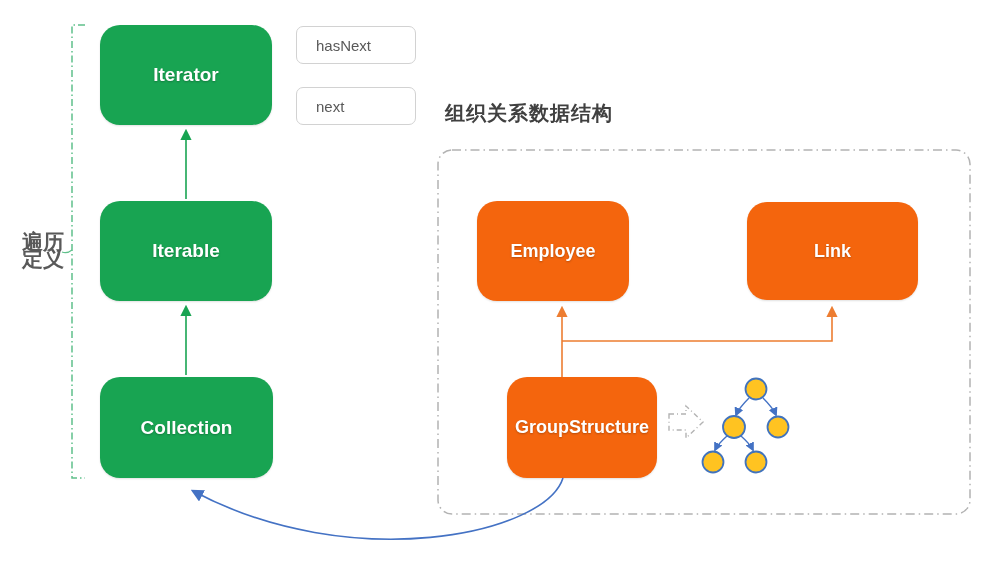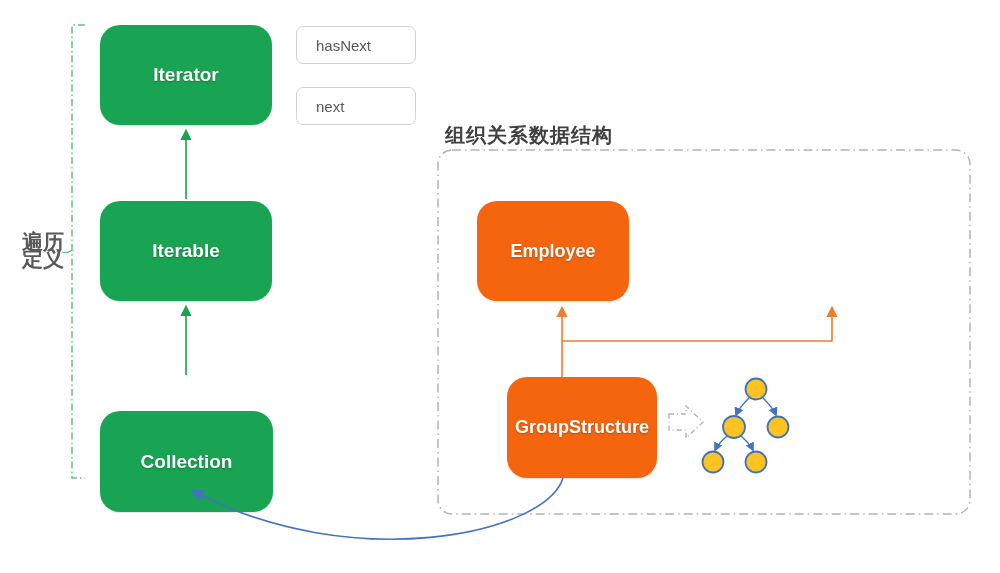--- a/index.html
+++ b/index.html
@@ -10,34 +10,34 @@
   .node{
     position:absolute;display:flex;align-items:center;justify-content:center;
     border-radius:20px;color:#fff;font-weight:bold;
     text-shadow:0 1px 2px rgba(0,0,0,0.25);
     box-shadow:0 1px 2px rgba(0,0,0,0.12);
   }
   .green-node{background:var(--green);font-size:19px;}
   .orange-node{background:var(--orange);font-size:18px;}
   #iterator   {left:100px;top:25px; width:172px;height:100px;}
   #iterable   {left:100px;top:201px;width:172px;height:100px;}
-  #collection {left:100px;top:377px;width:173px;height:101px;margin-top:34px;}
+  #collection {left:100px;top:377px;width:173px;height:101px;}
   #employee   {left:477px;top:201px;width:152px;height:100px;}
   #link       {left:747px;top:202px;width:171px;height:98px;}
   #groupstructure{left:475px;top:377px;width:150px;height:101px;margin-left:32px;}
   .method-box{
     position:absolute;left:296px;width:120px;height:38px;
     background:#fff;border:1px solid var(--method-border);border-radius:7px;
     display:flex;align-items:center;padding-left:19px;box-sizing:border-box;
     color:var(--text-gray);font-size:15px;
   }
   #hasnext{top:26px;}
   #next{top:87px;}
   .org-title{
-    position:absolute;left:445px;top:122px;
+    position:absolute;left:445px;top:100px;
     font-size:20px;font-weight:bold;color:var(--title-color);
     letter-spacing:1px;
   }
   .bracket-label{
     position:absolute;left:22px;top:233px;width:42px;
     font-size:21px;font-weight:bold;color:var(--text-gray);
     line-height:17px;text-align:center;
   }
   svg.overlay{position:absolute;left:0;top:0;pointer-events:none;}
 </style>
@@ -65,20 +65,23 @@
     <span>hasNext</span>
   </div>
   <div class="method-box" id="next">
     <span>next</span>
   </div>
 
   <div class="org-title">组织关系数据结构</div>
 
   <div class="node orange-node" id="employee">
     <span>Employee</span>
+  </div>
+  <div class="node orange-node" id="link">
+    <span>Link</span>
   </div>
   <div class="node orange-node" id="groupstructure">
     <span>GroupStructure</span>
   </div>
 
   <svg class="overlay" width="1000" height="573" viewBox="0 0 1000 573">
     <defs>
       <marker id="arr-green" viewBox="0 0 10 10" refX="8" refY="5" markerWidth="7" markerHeight="7" orient="auto-start-reverse">
         <path d="M0,0 L10,5 L0,10 z" style="fill:var(--green)"></path>
       </marker>

